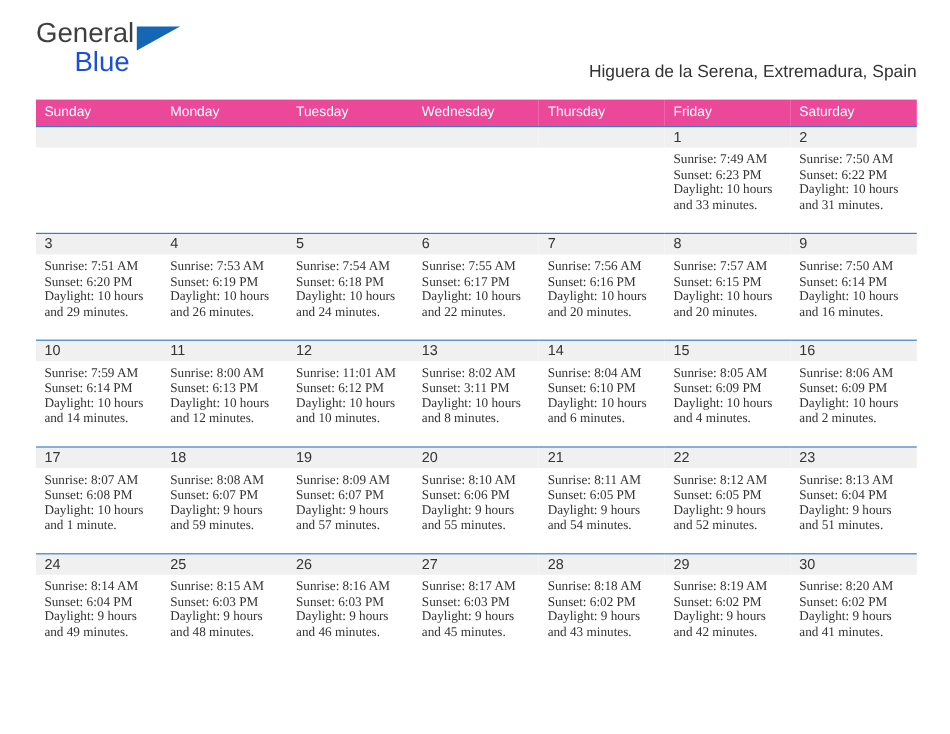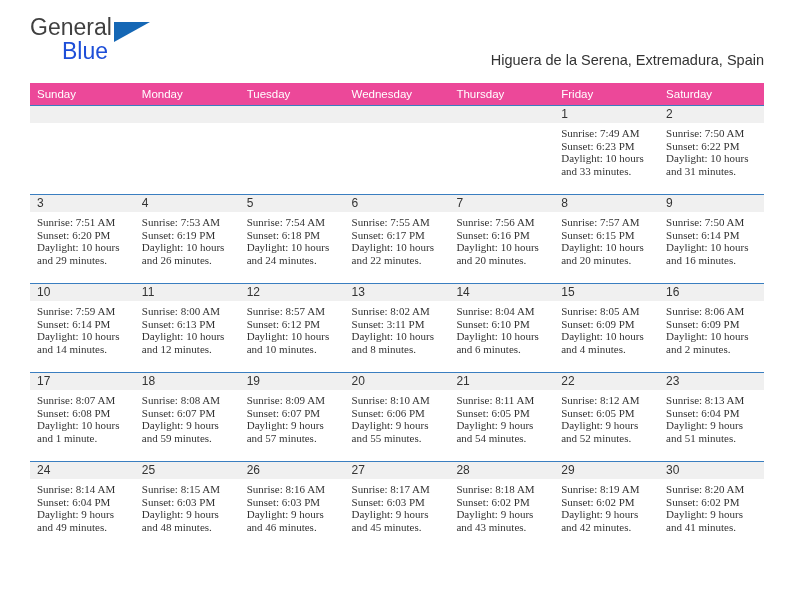--- a/index.html
+++ b/index.html
@@ -294,21 +294,21 @@
             <div class="cell-body">
               <div>Sunrise: 8:00 AM</div>
               <div>Sunset: 6:13 PM</div>
               <div>Daylight: 10 hours</div>
               <div>and 12 minutes.</div>
             </div>
           </td>
           <td>
             <div class="daynum-band">12</div>
             <div class="cell-body">
-              <div>Sunrise: 8:57 AM</div>
+              <div>Sunrise: 11:01 AM</div>
               <div>Sunset: 6:12 PM</div>
               <div>Daylight: 10 hours</div>
               <div>and 10 minutes.</div>
             </div>
           </td>
           <td>
             <div class="daynum-band">13</div>
             <div class="cell-body">
               <div>Sunrise: 8:02 AM</div>
               <div>Sunset: 3:11 PM</div>

